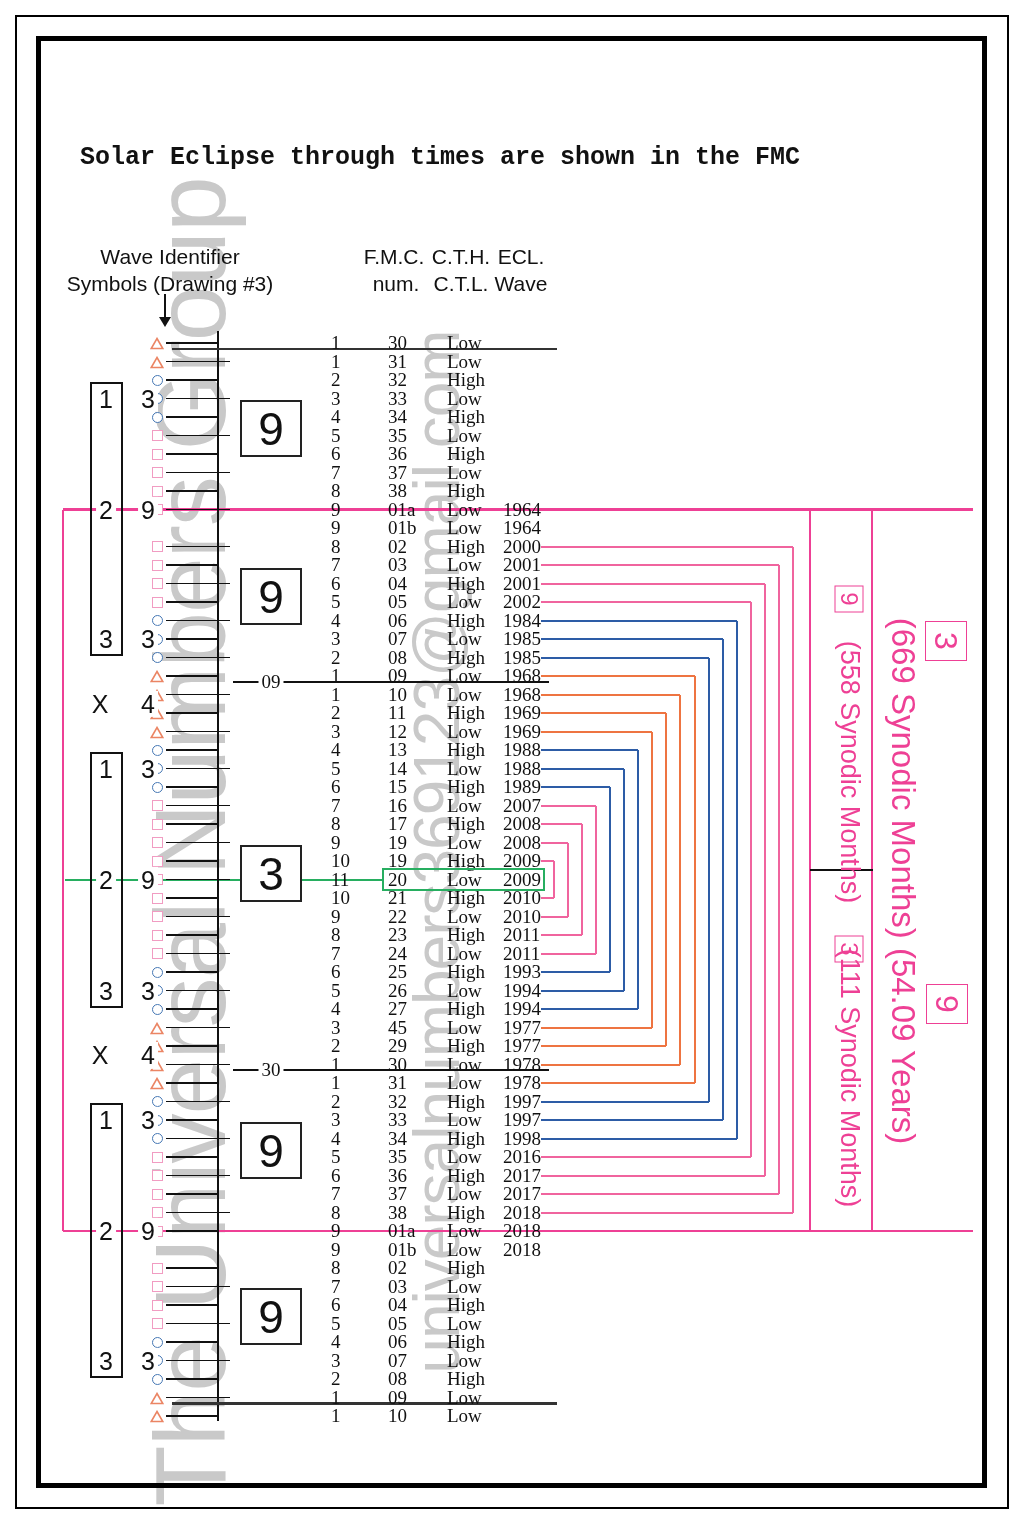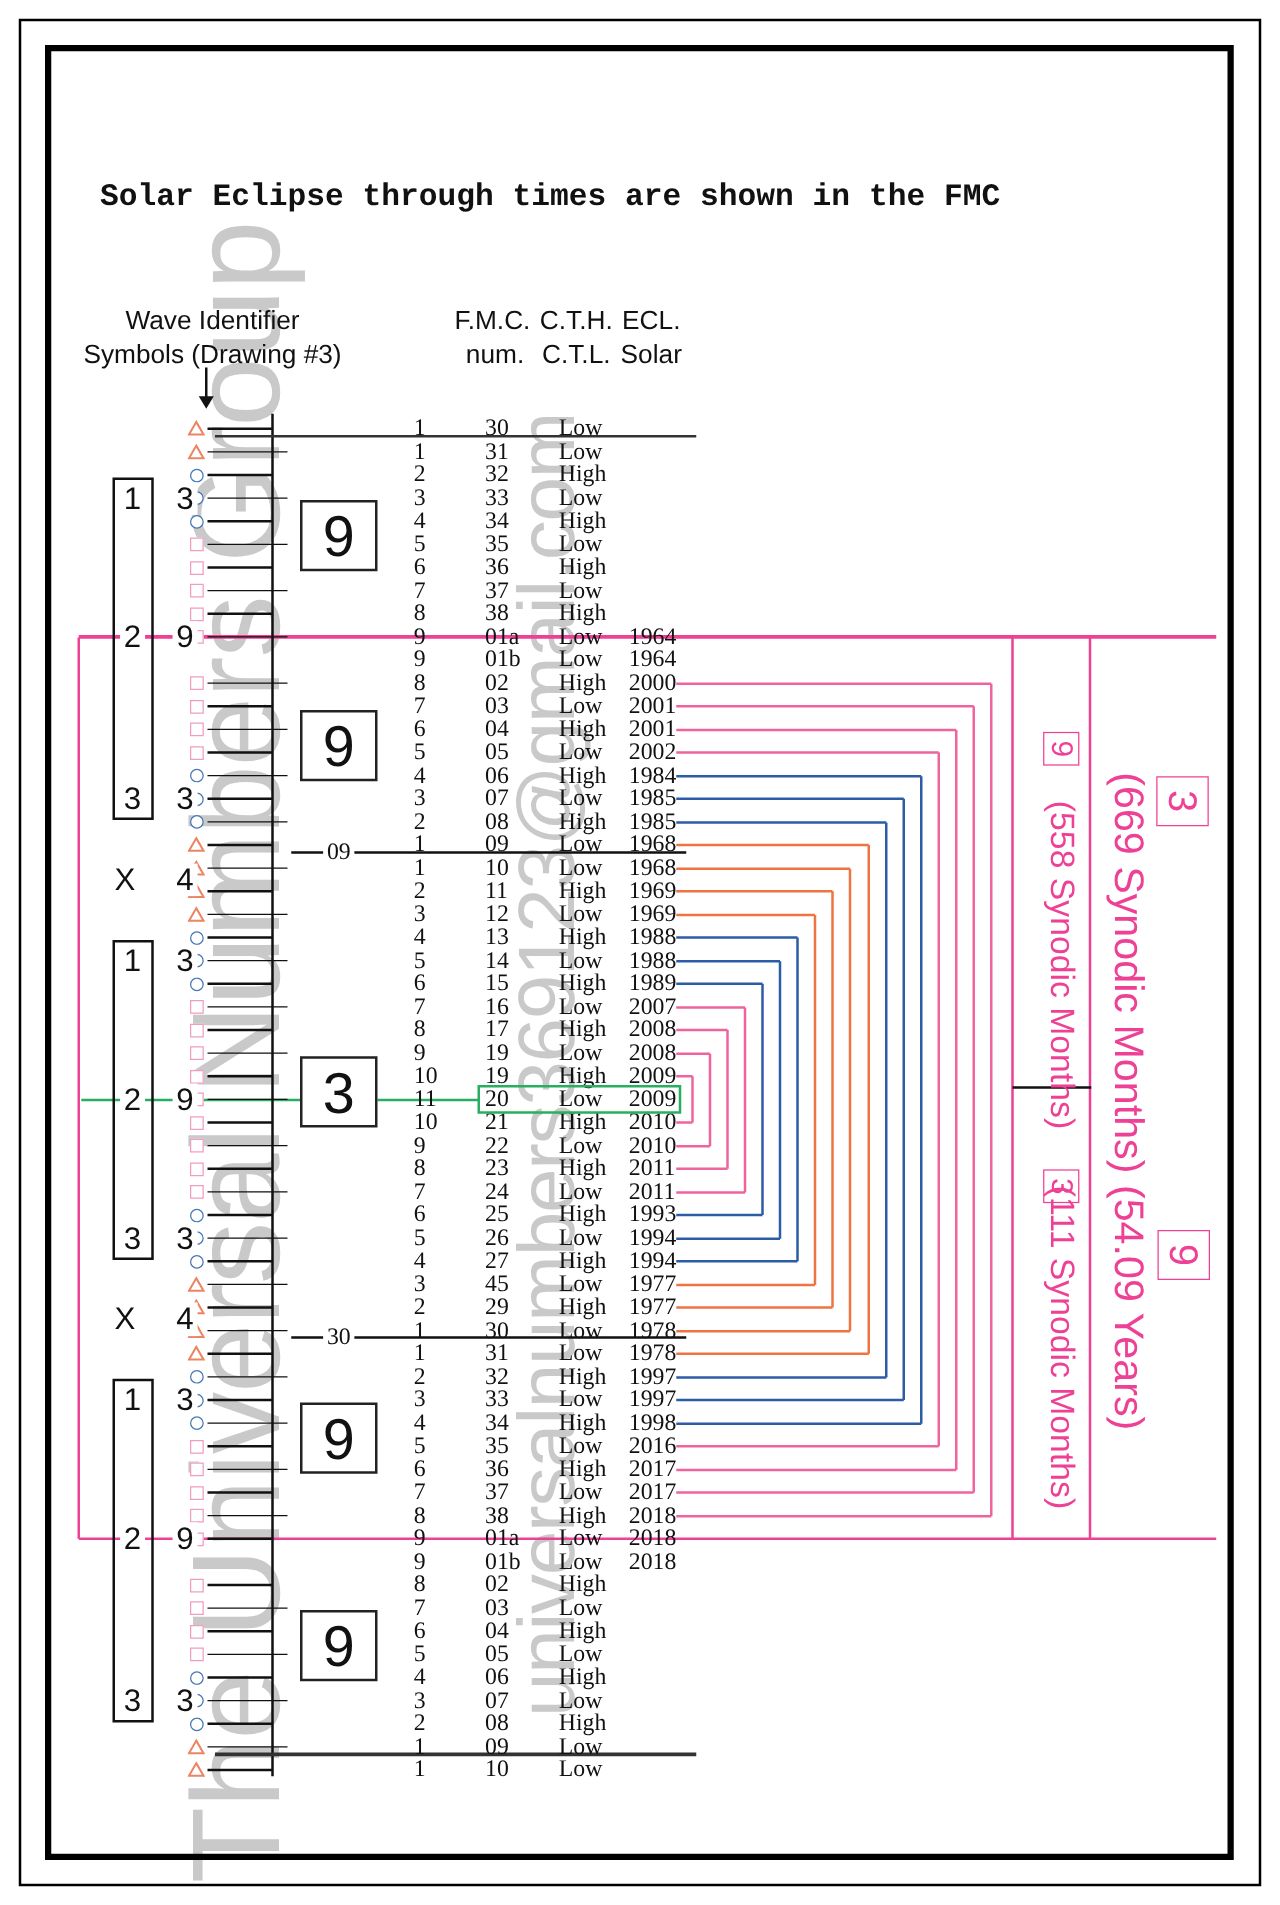--- a/index.html
+++ b/index.html
@@ -38,21 +38,21 @@
 
   <div class="sub sub1">Solar Eclipse through times are shown in the FMC</div>
 
   <div class="hdr" style="left:170px;top:245px;">Wave Identifier</div>
   <div class="hdr" style="left:170px;top:272px;">Symbols (Drawing #3)</div>
   <div class="hdr" style="left:394px;top:245px;">F.M.C.</div>
   <div class="hdr" style="left:396px;top:272px;">num.</div>
   <div class="hdr" style="left:461px;top:245px;">C.T.H.</div>
   <div class="hdr" style="left:461px;top:272px;">C.T.L.</div>
   <div class="hdr" style="left:521px;top:245px;">ECL.</div>
-  <div class="hdr" style="left:521px;top:272px;">Solar</div>
+  <div class="hdr" style="left:521px;top:272px;">Wave</div>
 
   <div class="arrow-line"></div>
   <div class="arrow-head"></div>
 
   <div id="diagram">
       <div style="position: absolute; left: 63px; top: 508.3px; width: 910px; height: 2.4px; background: rgb(238, 64, 149); z-index: 1;"></div>
       <div style="position: absolute; left: 63px; top: 1229.8px; width: 910px; height: 2.4px; background: rgb(238, 64, 149); z-index: 1;"></div>
       <div style="position: absolute; left: 61.8px; top: 509.5px; width: 2.4px; height: 721.5px; background: rgb(238, 64, 149); z-index: 1;"></div>
       <div style="position: absolute; left: 808.8px; top: 509.5px; width: 2.4px; height: 721.5px; background: rgb(238, 64, 149); z-index: 1;"></div>
       <div style="position: absolute; left: 870.8px; top: 509.5px; width: 2.4px; height: 721.5px; background: rgb(238, 64, 149); z-index: 1;"></div>

